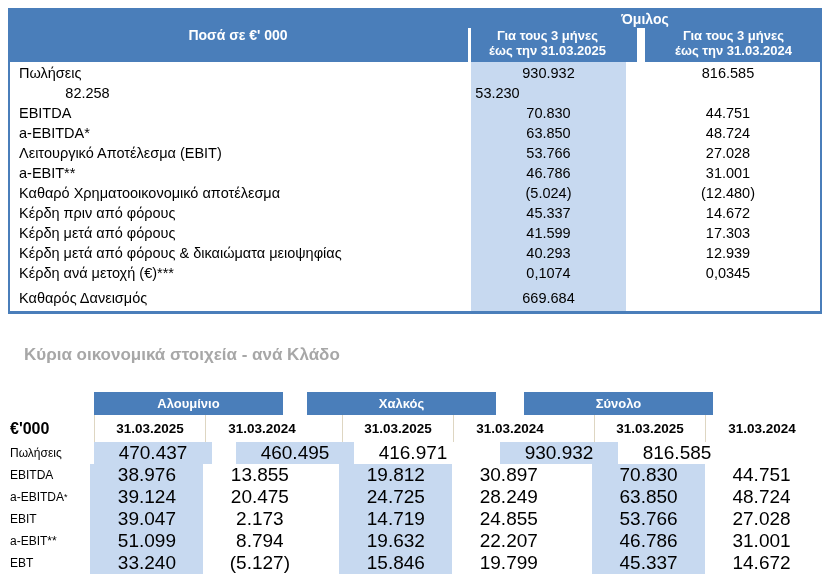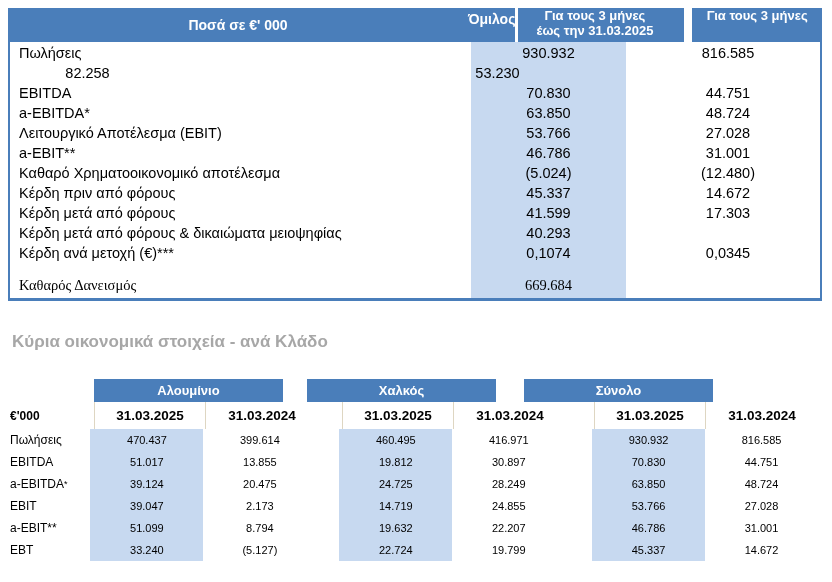--- a/index.html
+++ b/index.html
@@ -21,21 +21,21 @@
   .t1 { width:814px; }
   .t1-header {
     display:flex;
     background:var(--header-blue);
     color:#fff; font-weight:bold;
   }
   .t1-corner {
     width:460px; display:flex; align-items:center; justify-content:center;
     font-size:14px;
   }
-  .t1-head-right { flex:1; display:flex; flex-direction:row; }
+  .t1-head-right { flex:1; display:flex; flex-direction:column; }
   .t1-group-label { text-align:center; font-size:14px; padding-top:3px; height:20px; }
   .t1-cols { display:flex; flex:1;gap:13px; }
   .t1-col {
     text-align:center; font-size:13px; line-height:15px; padding-bottom:4px;
   }
   .t1-col span { display:block; }
   .t1-col-2025 { width:156px; border-left:3px solid #fff; }
   .t1-col-2024 { flex:1; border-left:8px solid #fff; }
 
   .t1-body {
@@ -48,67 +48,67 @@
   }
   .t1-hl {
     position:absolute; top:0; bottom:0; left:461px; width:155px;
     background:var(--highlight-blue);
   }
   .t1-row {
     position:relative;
     display:flex; height:20px; align-items:center;
     font-size:14.5px;
   }
-  .t1-row.spaced { margin-top:12px;font-family:Liberation Serif, serif; }
+  .t1-row.spaced { margin-top:5px; }
   .t1-label { width:461px; padding-left:9px; white-space:nowrap; }
   .t1-v { text-align:center; }
   .t1-v2025 { width:155px; }
   .t1-gap { width:10px; }
   .t1-v2024 { flex:1; }
 
   
   .section-title {
-    margin:31px 0 0 4px;
+    margin:31px 0 0 16px;
     font-size:17px; font-weight:bold;
     color:var(--title-gray);
   }
 
   
   .t2 { margin:27px 0 0 2px; width:808px; }
   .seg-bars { display:flex; height:23px; }
   .seg-spacer { width:84px; }
   .seg-bar {
     width:189px; background:var(--header-blue);
     color:#fff; font-weight:bold; font-size:13px;
     display:flex; align-items:center; justify-content:center;
   }
   .seg-g1 { width:24px; } .seg-g2 { width:28px; }
 
   .seg-dates { display:flex; height:27px; }
   .seg-unit {
-    width:84px; font-weight:bold; font-size:12px;
+    width:84px; font-weight:bold; font-size:16px;
     display:flex; align-items:center;
   }
   .sc-date {
     width:112px; font-weight:bold; font-size:13.5px;
     display:flex; align-items:center; justify-content:center;
   }
   .sc-date-2025 {
     border-left:1px solid var(--border-tan);
     border-right:1px solid var(--border-tan);
   }
 
   .seg-row { display:flex; height:22px; }
   .sc-label {
     width:84px; font-size:12px;
     display:flex; align-items:center; white-space:nowrap;
   }
   .sc-label sup { font-size:9px; line-height:0; }
   .sc-val {
-    width:118px; font-size:11px;
+    width:118px; font-size:19px;
     display:flex; align-items:center; justify-content:center;
   }
   .sc-val.hl { background:var(--highlight-blue); }
 </style>
 </head>
 <body>
 
 <div class="page">
 
   <section class="t1">
@@ -116,20 +116,21 @@
       <div class="t1-corner">Ποσά σε €' 000</div>
       <div class="t1-head-right">
         <div class="t1-group-label">Όμιλος</div>
         <div class="t1-cols">
           <div class="t1-col t1-col-2025">
             <span>Για τους 3 μήνες</span>
             <span>έως την 31.03.2025</span>
           </div>
           <div class="t1-col t1-col-2024">
             <span>Για τους 3 μήνες</span>
+            <span>έως την 31.03.2024</span>
           </div>
         </div>
       </div>
     </header>
     <div class="t1-body">
       <div class="t1-hl"></div>
 
   <div class="t1-row">
     <div class="t1-label">Πωλήσεις</div>
     <div class="t1-v t1-v2025">930.932</div>
@@ -189,20 +190,21 @@
     <div class="t1-label">Κέρδη μετά από φόρους</div>
     <div class="t1-v t1-v2025">41.599</div>
     <div class="t1-gap"></div>
     <div class="t1-v t1-v2024">17.303</div>
   </div>
 
   <div class="t1-row">
     <div class="t1-label">Κέρδη μετά από φόρους &amp; δικαιώματα μειοψηφίας</div>
     <div class="t1-v t1-v2025">40.293</div>
     <div class="t1-gap"></div>
+    <div class="t1-v t1-v2024">12.939</div>
   </div>
 
   <div class="t1-row">
     <div class="t1-label">Κέρδη ανά μετοχή (€)***</div>
     <div class="t1-v t1-v2025">0,1074</div>
     <div class="t1-gap"></div>
     <div class="t1-v t1-v2024">0,0345</div>
   </div>
 
   <div class="t1-row spaced">
@@ -236,35 +238,34 @@
       <div class="sc-date">31.03.2024</div>
     </div>
     <div>
 
   <div class="seg-row">
     <div class="sc-label">
             <span class="lbl">Πωλήσεις</span>
             <sup class="sup"></sup>
           </div>
     <div class="sc-val hl">470.437</div>
-    <div class="sc-val">399.614</div>
     <div class="seg-g1"></div>
     <div class="sc-val hl">460.495</div>
     <div class="sc-val">416.971</div>
     <div class="seg-g2"></div>
     <div class="sc-val hl">930.932</div>
     <div class="sc-val">816.585</div>
   </div>
 
   <div class="seg-row">
     <div class="sc-label">
             <span class="lbl">EBITDA</span>
             <sup class="sup"></sup>
           </div>
-    <div class="sc-val hl">51.017</div>
+    <div class="sc-val hl">38.976</div>
     <div class="sc-val">13.855</div>
     <div class="seg-g1"></div>
     <div class="sc-val hl">19.812</div>
     <div class="sc-val">30.897</div>
     <div class="seg-g2"></div>
     <div class="sc-val hl">70.830</div>
     <div class="sc-val">44.751</div>
   </div>
 
   <div class="seg-row">
@@ -313,21 +314,21 @@
   </div>
 
   <div class="seg-row">
     <div class="sc-label">
             <span class="lbl">EBT</span>
             <sup class="sup"></sup>
           </div>
     <div class="sc-val hl">33.240</div>
     <div class="sc-val">(5.127)</div>
     <div class="seg-g1"></div>
-    <div class="sc-val hl">22.724</div>
+    <div class="sc-val hl">15.846</div>
     <div class="sc-val">19.799</div>
     <div class="seg-g2"></div>
     <div class="sc-val hl">45.337</div>
     <div class="sc-val">14.672</div>
   </div>
 </div>
   </section>
 
 </div>
 

